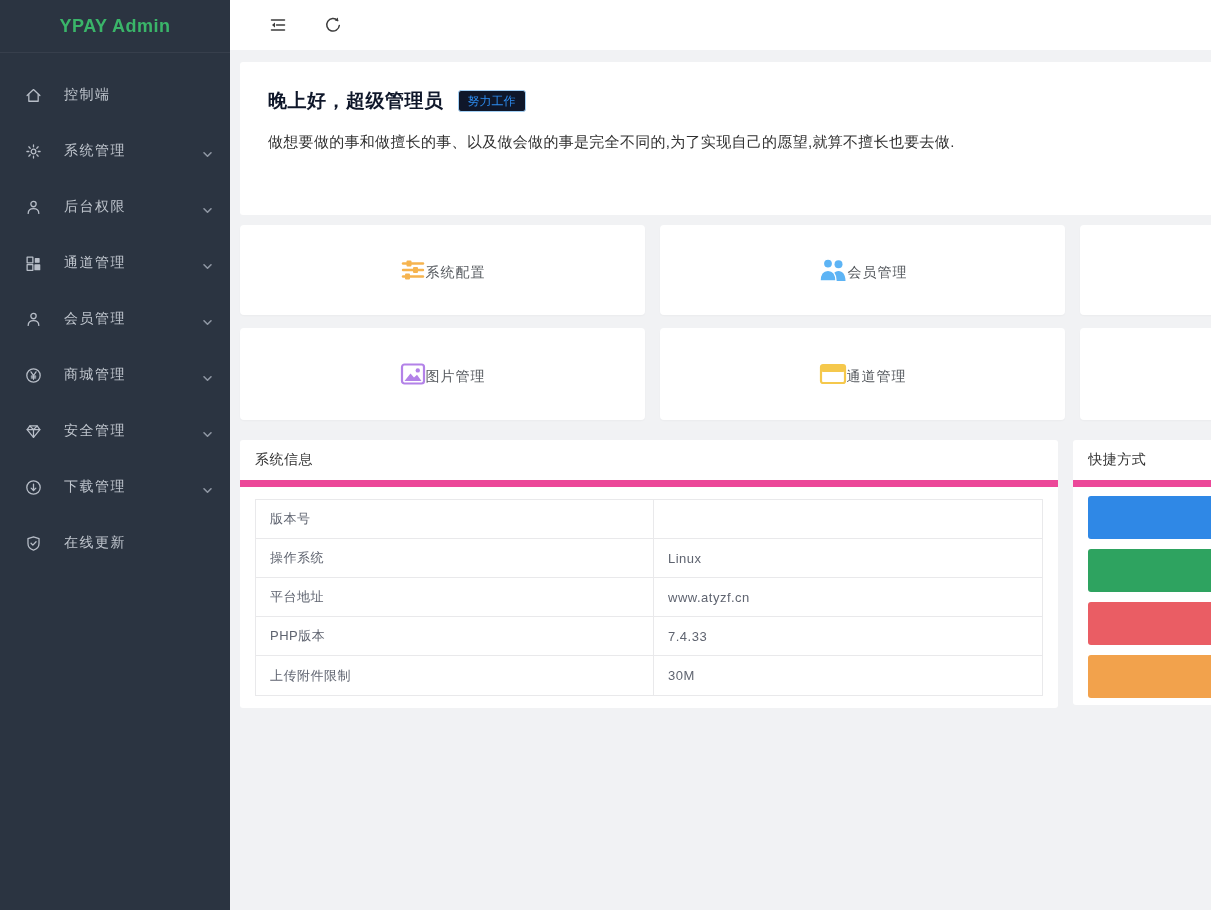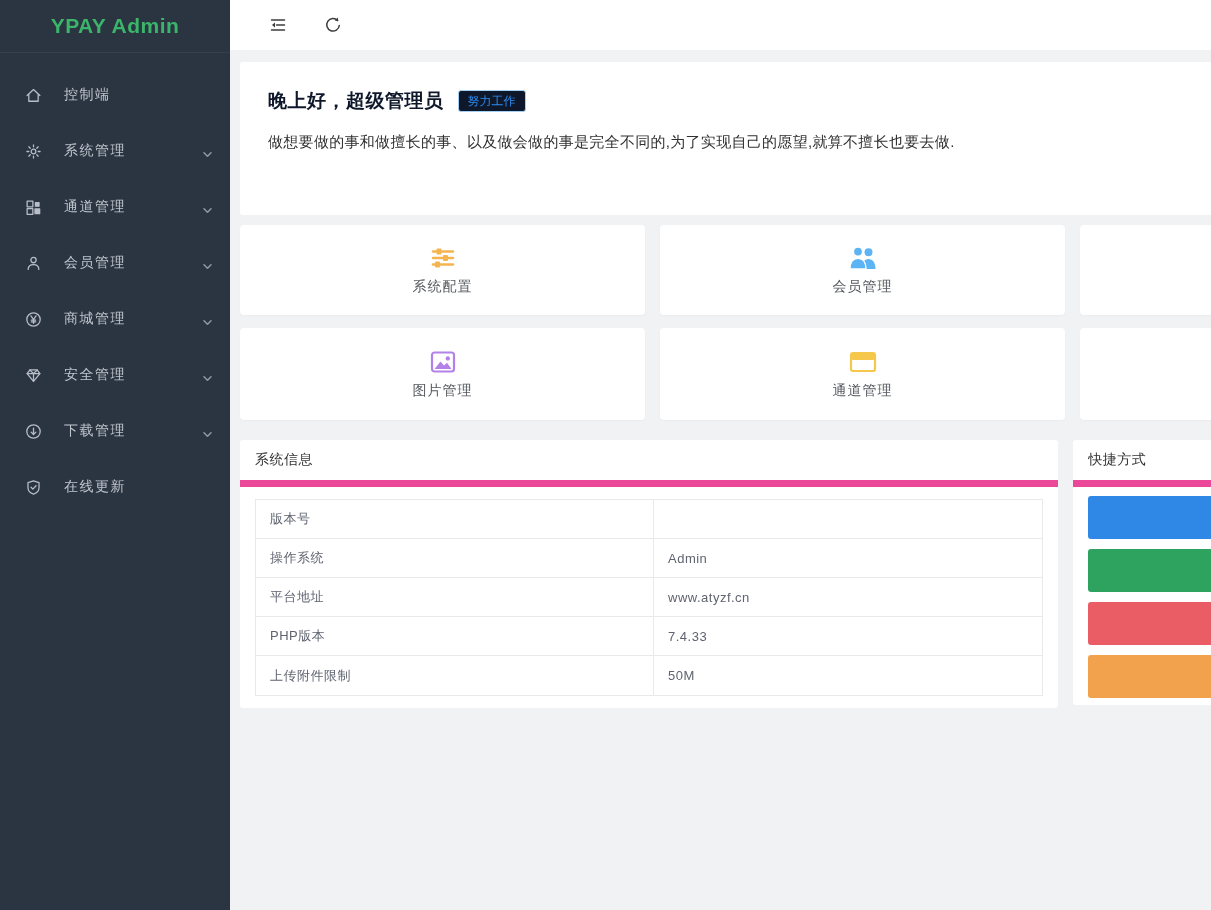--- a/index.html
+++ b/index.html
@@ -5,21 +5,21 @@
   * { margin:0; padding:0; box-sizing:border-box; }
   html,body { width:1211px; height:910px; overflow:hidden;
     font-family:"Liberation Sans","DejaVu Sans",sans-serif;
     background:#f1f2f4; color:#333; }
 
   
   .sidebar { position:fixed; left:0; top:0; width:230px; height:910px;
     background:#2b3441; z-index:10; }
   .sidebar-header { height:53px; display:flex; align-items:center; justify-content:center;
     border-bottom:1px solid rgba(255,255,255,0.06); }
-  .sidebar-title { color:#3ab569; font-size:21px; font-weight:bold; letter-spacing:0.5px; }
+  .sidebar-title { color:#3ab569; font-size:18px; font-weight:bold; letter-spacing:0.5px; }
   .menu { padding-top:14px; }
   .menu-item { position:relative; height:56px; display:flex; align-items:center;
     padding-left:25px; cursor:pointer; color:#bfc5cd; }
   .menu-item .mi-icon { width:17px; height:17px; margin-right:22px; flex:none; display:flex; }
   .menu-item .mi-label { font-size:14px; letter-spacing:1.5px; }
   .menu-item .mi-chevron { position:absolute; right:17px; top:50%; margin-top:-5px;
     width:11px; height:11px; }
   .menu-item svg { stroke:#b8bec8; fill:none; stroke-width:1.2; stroke-linecap:round; stroke-linejoin:round; }
   .menu-item .mi-chevron svg { stroke:#8f97a3; stroke-width:1.6; }
 
@@ -36,21 +36,21 @@
 
   .greeting-panel { width:1245px; height:153px; padding:26px 28px 0 28px; }
   .greet-line { display:flex; align-items:center; }
   .greet-title { font-size:19px; font-weight:bold; color:#0f172a; letter-spacing:0.5px; }
   .greet-badge { margin-left:14px; font-size:12px; color:#2d8cf0; background:#0f172a;
     border:1px solid #a3d0f5; border-radius:3px; padding:3px 9px; line-height:1.2; }
   .greet-quote { margin-top:19px; font-size:15px; color:#303030; letter-spacing:0.3px; }
 
   .cards { margin-top:10px; display:grid; grid-template-columns:405px 405px 405px;
     grid-template-rows:90px 92px; column-gap:15px; row-gap:13px; }
-  .card { background:#fff; border-radius:4px; display:flex; flex-direction:column;
+  .card { background:#fff; border-radius:4px; display:flex; flex-direction:row;
     align-items:center; justify-content:center; cursor:pointer;
     box-shadow:0 1px 2px rgba(0,0,0,0.03); }
   .card .card-icon { height:28px; display:flex; align-items:center; }
   .card .card-label { margin-top:6px; font-size:14px; color:#55595e; letter-spacing:1px; }
 
   .bottom-row { margin-top:20px; display:flex; gap:15px; }
   .section-header { height:47px; padding:0 15px; display:flex; align-items:center;
     font-size:14px; color:#333; border-bottom:7px solid #ec4899; letter-spacing:0.5px; }
 
   .sysinfo-panel { width:825px; height:268px; }
@@ -93,20 +93,34 @@
           </svg>
       </span>
       <span class="mi-label">系统管理</span>
       <span class="mi-chevron">
         <svg viewBox="0 0 11 11" width="11" height="11">
             <path d="M2 3.8 L5.5 7.2 L9 3.8"></path>
           </svg>
       </span>
     </div>
 
+    <div class="menu-item">
+      <span class="mi-icon">
+        <svg viewBox="0 0 16 16" width="17" height="17">
+            <circle cx="8" cy="4.8" r="2.5"></circle>
+            <path d="M3 13.6 C3 10.4 5.2 9 8 9 C10.8 9 13 10.4 13 13.6"></path>
+          </svg>
+      </span>
+      <span class="mi-label">后台权限</span>
+      <span class="mi-chevron">
+        <svg viewBox="0 0 11 11" width="11" height="11">
+            <path d="M2 3.8 L5.5 7.2 L9 3.8"></path>
+          </svg>
+      </span>
+    </div>
 
     <div class="menu-item">
       <span class="mi-icon">
         <svg viewBox="0 0 16 16" width="17" height="17">
             <rect x="2" y="2" width="5.4" height="5.4"></rect>
             <rect x="2" y="9" width="5.4" height="5.4"></rect>
             <rect x="9.8" y="3.4" width="3.4" height="3.4" fill="#b8bec8"></rect>
             <rect x="9.4" y="9.4" width="4.4" height="4.4" fill="#b8bec8"></rect>
           </svg>
       </span>
@@ -281,33 +295,33 @@
     <div class="bottom-row">
 
       <div class="panel sysinfo-panel">
         <div class="section-header">系统信息</div>
         <div class="sysinfo-table">
           <div class="sys-row">
             <div class="sys-cell sys-label">版本号</div>
           </div>
           <div class="sys-row">
             <div class="sys-cell sys-label">操作系统</div>
-            <div class="sys-cell sys-value">Admin</div>
+            <div class="sys-cell sys-value">Linux</div>
           </div>
           <div class="sys-row">
             <div class="sys-cell sys-label">平台地址</div>
             <div class="sys-cell sys-value">www.atyzf.cn</div>
           </div>
           <div class="sys-row">
             <div class="sys-cell sys-label">PHP版本</div>
             <div class="sys-cell sys-value">7.4.33</div>
           </div>
           <div class="sys-row">
             <div class="sys-cell sys-label">上传附件限制</div>
-            <div class="sys-cell sys-value">50M</div>
+            <div class="sys-cell sys-value">30M</div>
           </div>
         </div>
       </div>
 
       <div class="panel shortcuts-panel">
         <div class="section-header">快捷方式</div>
         <div class="shortcut-list">
           <div class="shortcut-btn" style="background: rgb(47, 136, 230);"></div>
           <div class="shortcut-btn" style="background: rgb(46, 163, 96);"></div>
           <div class="shortcut-btn" style="background: rgb(234, 93, 100);"></div>

